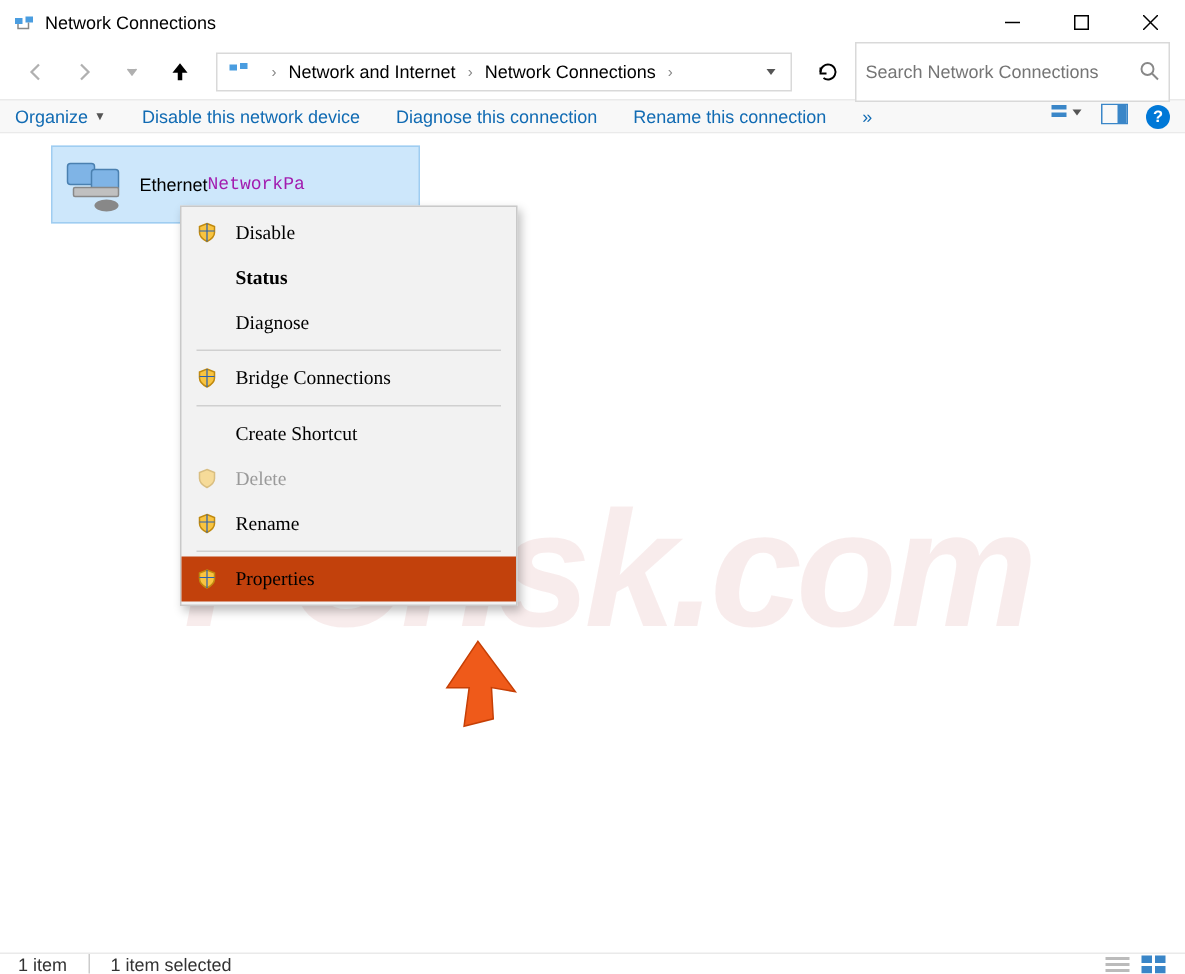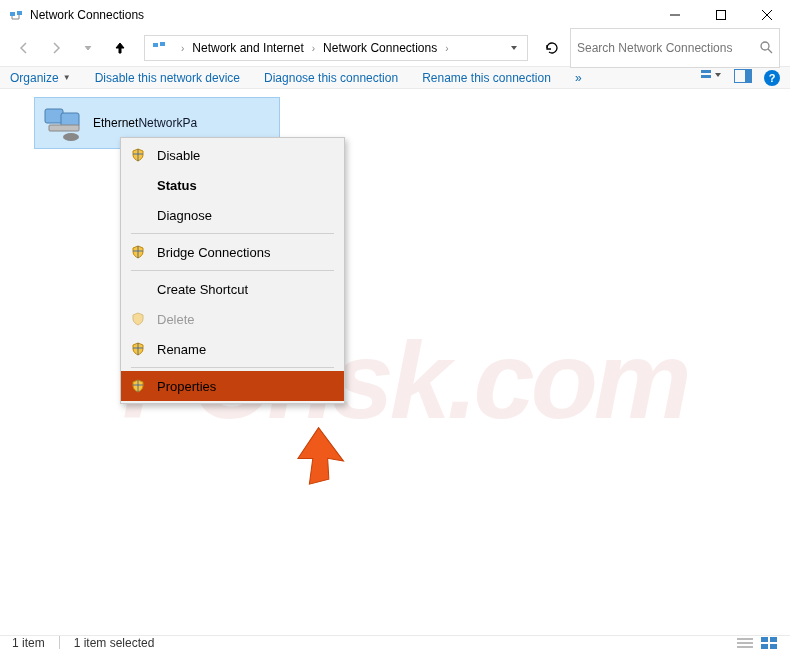--- a/index.html
+++ b/index.html
@@ -34,28 +34,28 @@
 .toolbar .tb-right { margin-left: auto; display: flex; align-items: center; gap: 12px; }
 .toolbar .chev { font-size: 8px; color: #555; }
 .help-icon { width: 16px; height: 16px; border-radius: 50%; background: #0078d7; color: #fff; display: flex; align-items: center; justify-content: center; font-size: 11px; font-weight: bold; }
 
 
 .content { position: relative; height: 510px; background: #fff; }
 .adapter { position: absolute; left: 34px; top: 8px; width: 246px; height: 52px; background: #cde7fb; border: 1px solid #9fcdf1; display: flex; align-items: center; padding: 4px 6px; gap: 8px; }
 .adapter-icon { width: 44px; height: 40px; }
 .adapter-text { display: flex; flex-direction: row; line-height: 15px; }
 .adapter-text .name { color: #000; }
-.adapter-text .sub { color: #0f172a; }
+.adapter-text .sub { color: #a21caf; font-family: Liberation Mono, monospace; }
 
 
 .ctxmenu { position: absolute; left: 120px; top: 48px; width: 225px; background: #f2f2f2; border: 1px solid #c9c9c9; box-shadow: 2px 3px 6px rgba(0,0,0,0.25); padding: 2px 0; }
 .ctxmenu .mi { height: 30px; display: flex; align-items: center; padding: 0 10px 0 8px; gap: 10px; }
 .ctxmenu .mi.hover { background: #c2410c; }
 .ctxmenu .mi .shield { width: 18px; display: flex; justify-content: center; }
-.ctxmenu .mi .label { font-size: 13px; color: #000; }
+.ctxmenu .mi .label { font-size: 13px; color: #000; font-family: Liberation Serif, serif; }
 .ctxmenu .mi.disabled .label { color: #9a9a9a; }
 .ctxmenu .mi.bold .label { font-weight: 600; }
 .ctxmenu .sep { height: 1px; background: #d0d0d0; margin: 3px 10px; }
 
 
 .cursor-arrow { position: absolute; left: 290px; top: 330px; width: 70px; height: 70px; }
 
 
 .watermark { position: absolute; left: 40px; top: 90px; right: 20px; height: 400px; opacity: 0.08; pointer-events: none; display: flex; align-items: center; justify-content: center; }
 .watermark .wm-text { font-size: 110px; font-weight: 700; font-style: italic; color: #b02020; letter-spacing: -4px; white-space: nowrap; }

